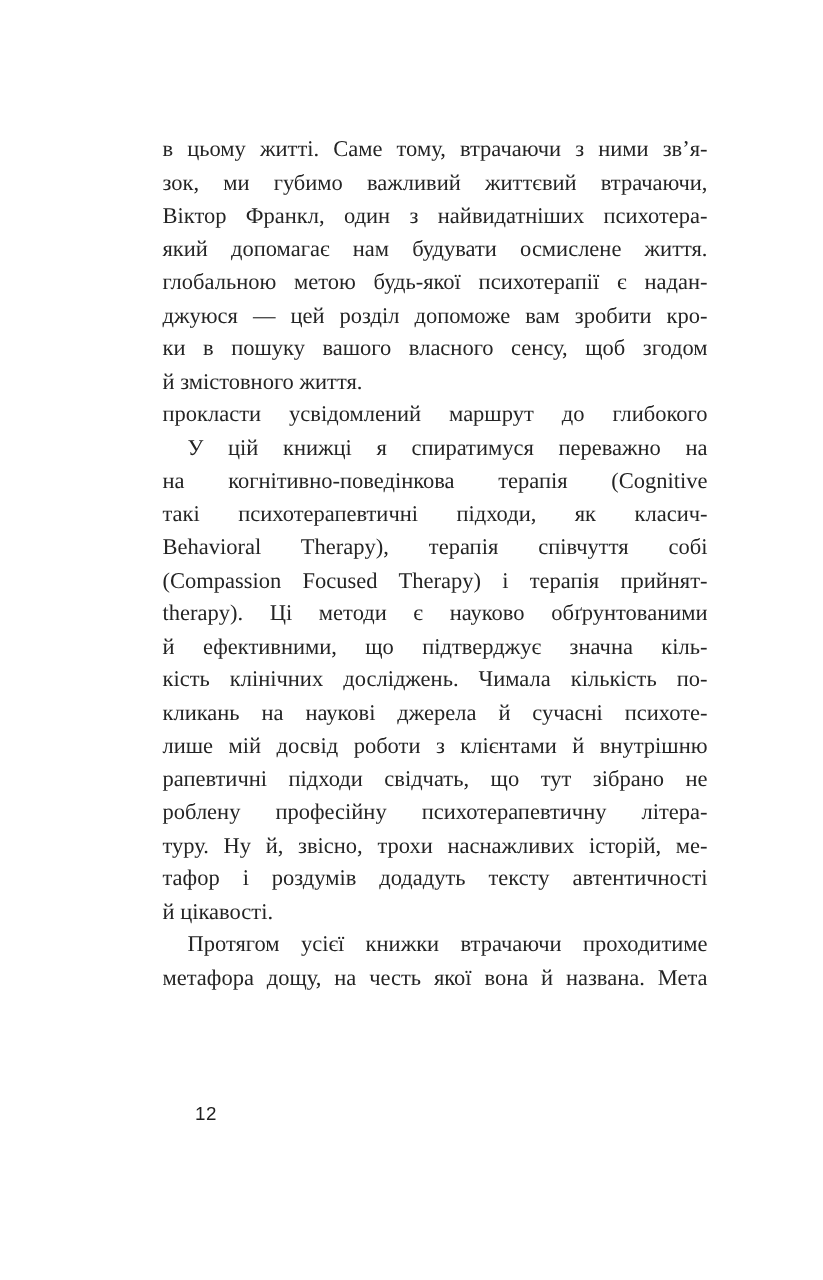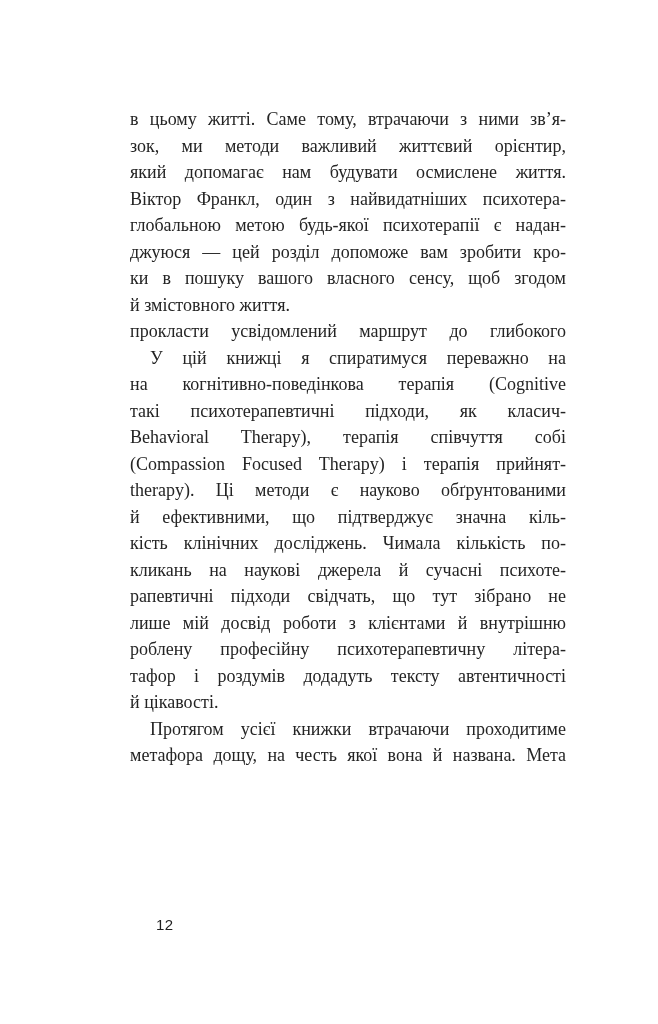--- a/index.html
+++ b/index.html
@@ -35,56 +35,57 @@
   }
   .line.indent {
     text-indent: 20px;
   }
   .line.para-end {
     text-align-last: left;
   }
   .page-number {
     position: absolute;
     left: 156px;
-    top: 916px;
+    top: 883px;
     font-family: "Liberation Sans", "DejaVu Sans", sans-serif;
     font-size: 15px;
     color: #1f1f1f;
     letter-spacing: 0.5px;
   }
 </style>
 </head>
 <body>
 
 <div class="page">
   <div class="text-block">
       <div class="paragraph">
         <div class="line">в цьому житті. Саме тому, втрачаючи з ними зв’я-</div>
-        <div class="line">зок, ми методи важливий життєвий орієнтир,</div>
+        <div class="line">зок, ми губимо важливий життєвий втрачаючи,</div>
+        <div class="line">Віктор Франкл, один з найвидатніших психотера-</div>
         <div class="line">який допомагає нам будувати осмислене життя.</div>
-        <div class="line">Віктор Франкл, один з найвидатніших психотера-</div>
         <div class="line">глобальною метою будь-якої психотерапії є надан-</div>
         <div class="line">джуюся — цей розділ допоможе вам зробити кро-</div>
         <div class="line">ки в пошуку вашого власного сенсу, щоб згодом</div>
         <div class="line para-end">й змістовного життя.</div>
         <div class="line">прокласти усвідомлений маршрут до глибокого</div>
       </div>
       <div class="paragraph">
         <div class="line indent">У цій книжці я спиратимуся переважно на</div>
         <div class="line">на когнітивно-поведінкова терапія (Cognitive</div>
         <div class="line">такі психотерапевтичні підходи, як класич-</div>
         <div class="line">Behavioral Therapy), терапія співчуття собі</div>
         <div class="line">(Compassion Focused Therapy) і терапія прийнят-</div>
         <div class="line">therapy). Ці методи є науково обґрунтованими</div>
         <div class="line">й ефективними, що підтверджує значна кіль-</div>
         <div class="line">кість клінічних досліджень. Чимала кількість по-</div>
         <div class="line">кликань на наукові джерела й сучасні психоте-</div>
+        <div class="line">лише мій досвід роботи з клієнтами й внутрішню</div>
         <div class="line">рапевтичні підходи свідчать, що тут зібрано не</div>
-        <div class="line">лише мій досвід роботи з клієнтами й внутрішню</div>
         <div class="line">роблену професійну психотерапевтичну літера-</div>
+        <div class="line">туру. Ну й, звісно, трохи наснажливих історій, ме-</div>
         <div class="line">тафор і роздумів додадуть тексту автентичності</div>
         <div class="line para-end">й цікавості.</div>
       </div>
       <div class="paragraph">
         <div class="line indent">Протягом усієї книжки втрачаючи проходитиме</div>
         <div class="line">метафора дощу, на честь якої вона й названа. Мета</div>
       </div>
     </div>
   <div class="page-number">12</div>
 </div>

